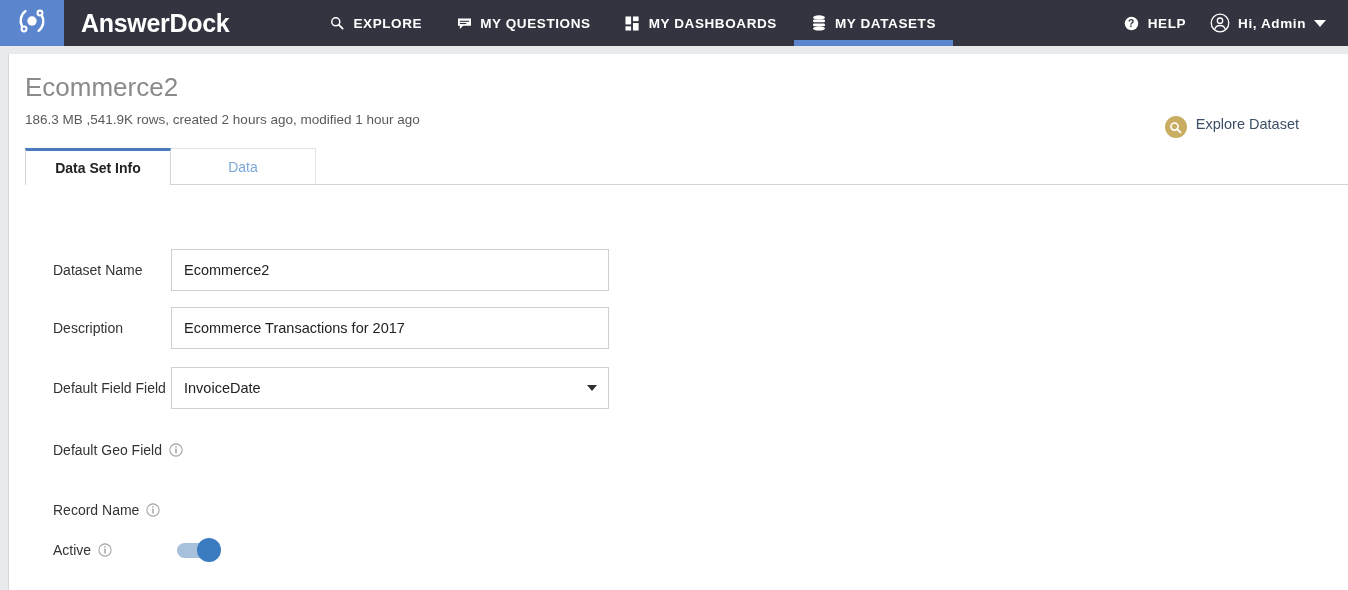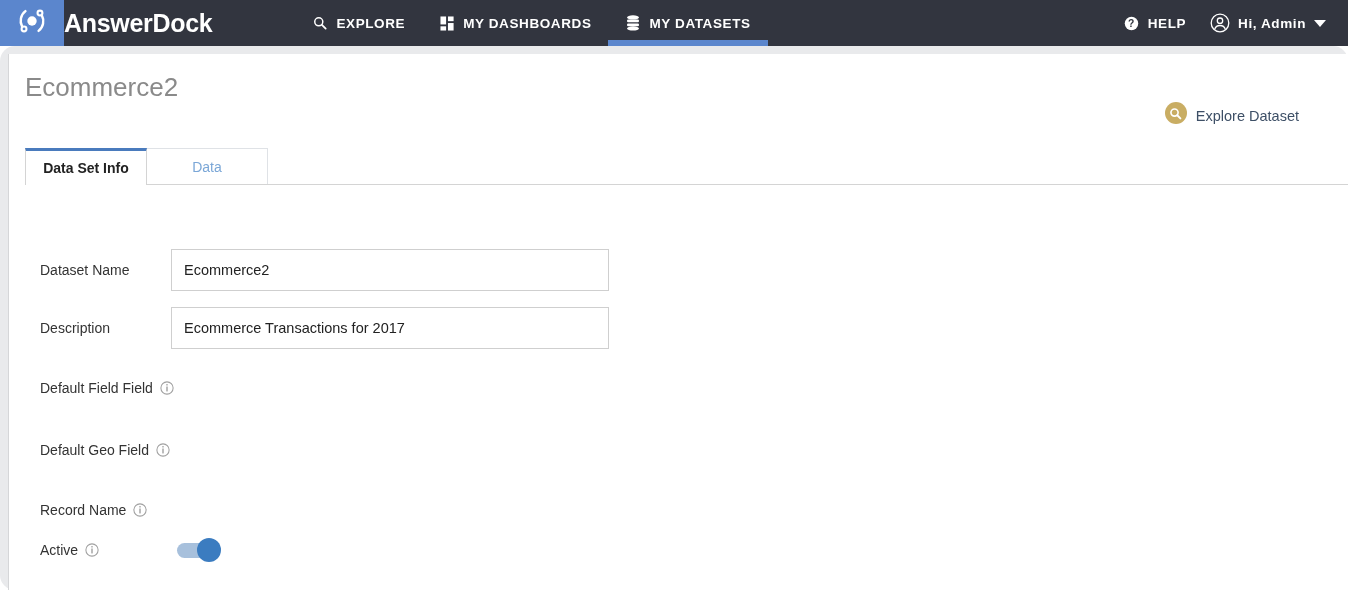--- a/index.html
+++ b/index.html
@@ -22,20 +22,21 @@
     width: 64px; height: 46px;
     background: #5b86cd;
     display: flex; align-items: center; justify-content: center;
     flex: 0 0 auto;
   }
   .brand {
     color: #ffffff;
     font-size: 25px;
     font-weight: bold;
     letter-spacing: -0.3px;
+    margin-left: 17px;
     flex: 0 0 auto;
   }
   .nav-items {
     display: flex; align-items: center;
     height: 46px;
     margin-left: 83px;
   }
   .nav-item {
     display: flex; align-items: center;
     height: 46px;
@@ -71,61 +72,60 @@
     border-top: 7px solid #ffffff;
     margin-left: 8px;
   }
 
   
   .page {
     position: absolute;
     top: 46px; left: 0;
     width: 1348px; height: 544px;
     background: #e9eaec;
-    border-radius: 15px;
   }
   .content-panel {
     position: absolute;
     top: 8px; left: 8px;
     width: 1340px; height: 536px;
     background: #ffffff;
     border-left: 1px solid #d5d6d8;
   }
 
   .page-title {
     position: absolute; top: 18px; left: 16px;
     font-size: 26px; color: #8a8a8a; font-weight: normal;
   }
   .page-sub {
     position: absolute; top: 58px; left: 16px;
     font-size: 13.5px; color: #5a5a5a;
   }
 
   .explore-link {
-    position: absolute; top: 48px; right: 49px;
-    display: flex; align-items: flex-end;
+    position: absolute; top: 62px; right: 49px;
+    display: flex; align-items: flex-start;
     cursor: pointer;
   }
   .explore-ico {
     width: 22px; height: 22px; border-radius: 50%;
     background: #c9ad63;
     display: flex; align-items: center; justify-content: center;
     margin-right: 9px;
   }
   .explore-label { font-size: 14.5px; color: #3d4f66; }
 
   
   .tabbar {
     position: absolute; top: 94px; left: 16px;
     width: 1324px; height: 37px;
     border-bottom: 1px solid #d4d4d4;
     display: flex; align-items: stretch;
   }
   .tab {
-    width: 122px;
+    width: 146px;
     display: flex; align-items: center; justify-content: center;
     font-size: 14px;
     color: #7ba7d7;
     background: #ffffff;
     border: 1px solid #dfe2e6;
     border-bottom: none;
     cursor: pointer;
     position: relative;
     margin-right: -1px;
   }
@@ -145,21 +145,21 @@
 
   
   .form { position: absolute; top: 131px; left: 0; width: 1340px; }
   .row {
     position: absolute; left: 0;
     width: 640px; height: 58px;
     display: flex; align-items: center;
   }
   .row-label {
     width: 162px;
-    padding-left: 31px;
+    padding-left: 44px;
     font-size: 14px; color: #333333;
     display: flex; align-items: center;
     white-space: nowrap;
   }
   .info-ico {
     margin-left: 7px;
     width: 14px; height: 14px;
     display: inline-flex; align-items: center; justify-content: center;
     flex: 0 0 auto;
   }
@@ -221,20 +221,30 @@
     <div class="nav-item">
       <span class="nav-ico">
         <svg width="14" height="14" viewBox="0 0 16 16">
           <circle cx="6.6" cy="6.6" r="4.6" fill="none" stroke="#fff" stroke-width="1.7"></circle>
           <line x1="10.2" y1="10.2" x2="14.5" y2="14.5" stroke="#fff" stroke-width="2" stroke-linecap="round"></line>
         </svg>
       </span>
       <span>EXPLORE</span>
     </div>
 
+    <div class="nav-item">
+      <span class="nav-ico">
+        <svg width="15" height="13" viewBox="0 0 16 14">
+          <path d="M1 1.5h14v8H6.5L3 13V9.5H1z" fill="#fff"></path>
+          <rect x="3" y="4" width="10" height="1.2" fill="#32353f"></rect>
+          <rect x="3" y="6.4" width="7" height="1.2" fill="#32353f"></rect>
+        </svg>
+      </span>
+      <span>MY QUESTIONS</span>
+    </div>
 
     <div class="nav-item">
       <span class="nav-ico">
         <svg width="15" height="15" viewBox="0 0 16 16">
           <rect x="0.5" y="0.5" width="6" height="8.5" fill="#fff"></rect>
           <rect x="8.5" y="0.5" width="6" height="5" fill="#fff"></rect>
           <rect x="0.5" y="11" width="6" height="4.5" fill="#fff"></rect>
           <rect x="8.5" y="7.5" width="6" height="8" fill="#fff"></rect>
         </svg>
       </span>
@@ -277,20 +287,21 @@
       <span>Hi, Admin</span>
       <span class="caret-down"></span>
     </div>
   </div>
 </div>
 
 <div class="page">
   <div class="content-panel">
 
     <div class="page-title">Ecommerce2</div>
+    <div class="page-sub">186.3 MB ,541.9K rows, created 2 hours ago, modified 1 hour ago</div>
 
     <div class="explore-link">
       <span class="explore-ico">
         <svg width="13" height="13" viewBox="0 0 16 16">
           <circle cx="6.8" cy="6.8" r="4.4" fill="none" stroke="#fff" stroke-width="2"></circle>
           <line x1="10.2" y1="10.2" x2="14" y2="14" stroke="#fff" stroke-width="2.4" stroke-linecap="round"></line>
         </svg>
       </span>
       <span class="explore-label">Explore Dataset</span>
     </div>
@@ -328,20 +339,24 @@
         <div class="row-label">
           <span>Default Field Field</span>
           <span class="info-ico">
             <svg width="14" height="14" viewBox="0 0 16 16">
               <circle cx="8" cy="8" r="7" fill="none" stroke="#a0a0a0" stroke-width="1.2"></circle>
               <circle cx="8" cy="4.4" r="0.95" fill="#a0a0a0"></circle>
               <rect x="7.2" y="6.3" width="1.6" height="5.6" fill="#a0a0a0"></rect>
             </svg>
           </span>
         </div>
+        <div class="field select">
+          <span>InvoiceDate</span>
+          <span class="sel-caret"></span>
+        </div>
       </div>
 
       <div class="row" style="top:236px">
         <div class="row-label">
           <span>Default Geo Field</span>
           <span class="info-ico">
             <svg width="14" height="14" viewBox="0 0 16 16">
               <circle cx="8" cy="8" r="7" fill="none" stroke="#a0a0a0" stroke-width="1.2"></circle>
               <circle cx="8" cy="4.4" r="0.95" fill="#a0a0a0"></circle>
               <rect x="7.2" y="6.3" width="1.6" height="5.6" fill="#a0a0a0"></rect>

